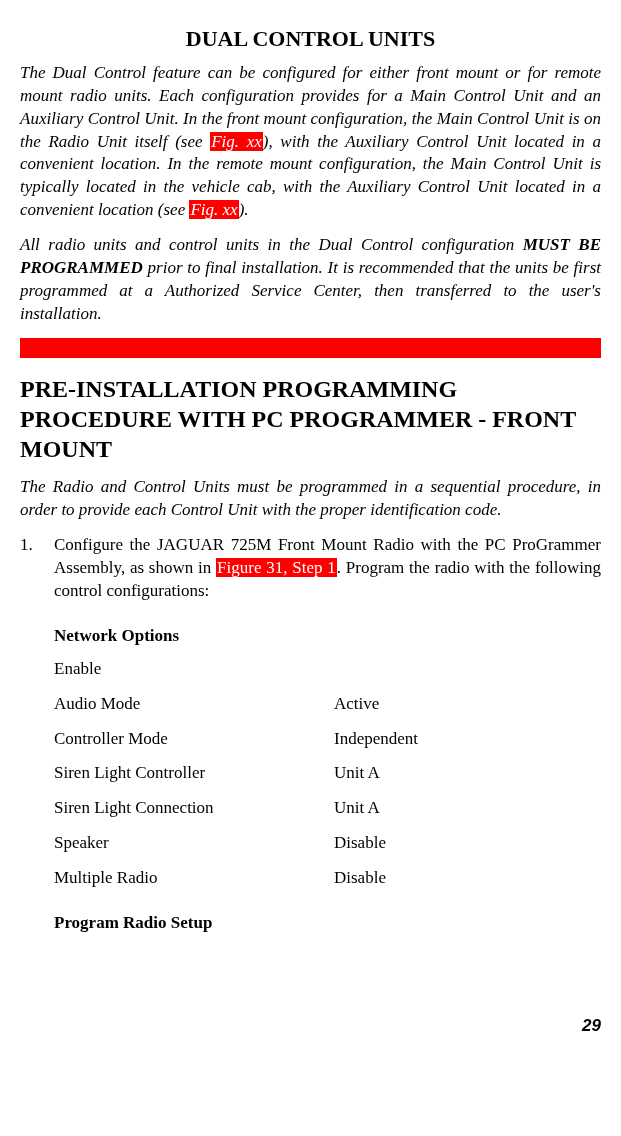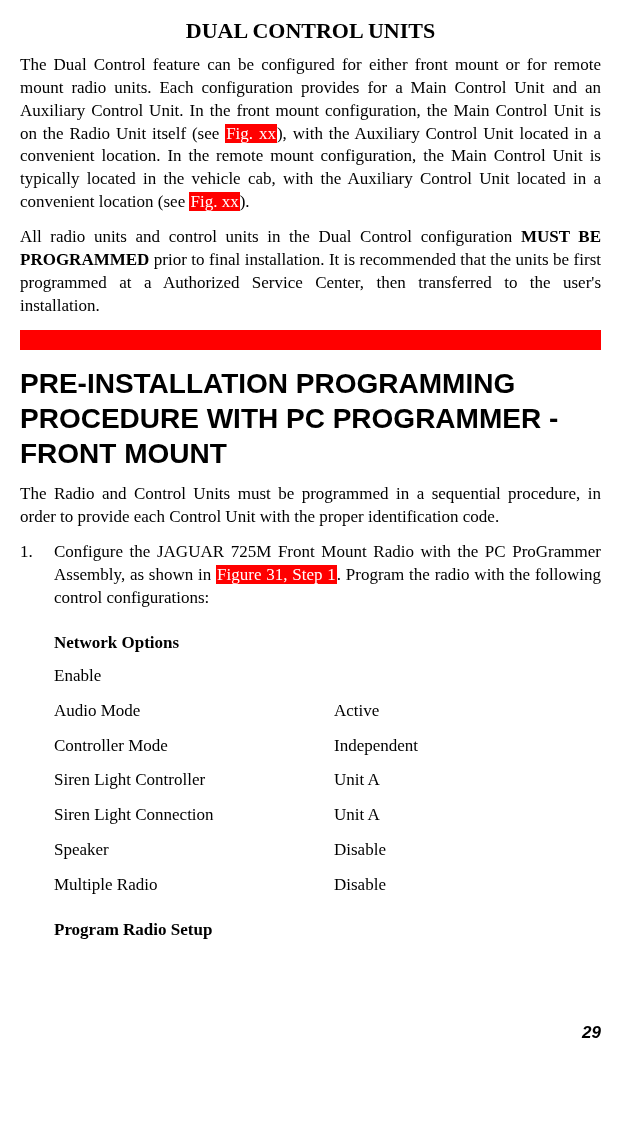--- a/index.html
+++ b/index.html
@@ -9,41 +9,42 @@
       padding: 16px 20px 10px 20px;
       box-sizing: border-box;
       color: #000;
       font-size: 17px;
       line-height: 1.35;
     }
     h1 {
       text-align: center;
       font-size: 22px;
       font-weight: bold;
-      margin: 0 0 8px 0;
+      margin: 8px 0 8px 0;
     }
     p {
       margin: 0 0 12px 0;
       text-align: justify;
+      font-style: italic;
     }
     .hl {
       background: #ff0000;
       color: #fff;
       padding: 0 1px;
     }
     .redbar {
       background: #ff0000;
       height: 20px;
       width: 100%;
       margin: 8px 0 16px 0;
     }
     h2 {
-      font-family: Liberation Sans, sans-serif;
+      font-family: Liberation Serif, serif;
       font-weight: bold;
-      font-size: 28px;
+      font-size: 24px;
       margin: 0 0 12px 0;
       line-height: 1.25;
     }
     .step {
       display: flex;
       margin-bottom: 10px;
     }
     .step-num {
       width: 34px;
       flex-shrink: 0;

